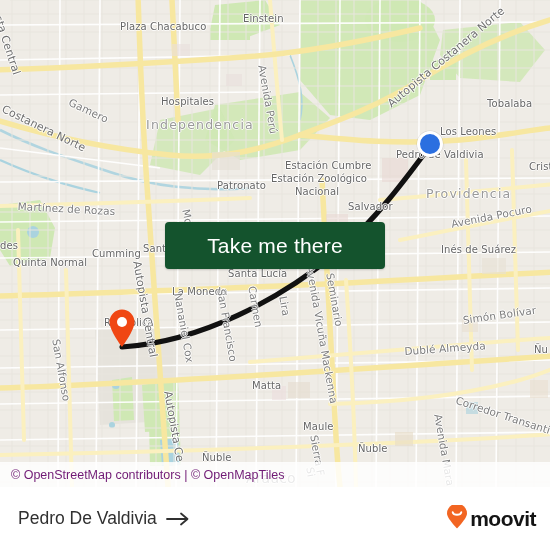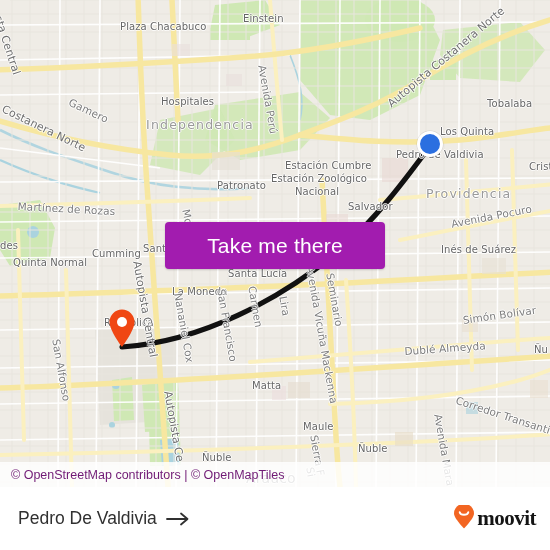--- a/index.html
+++ b/index.html
@@ -51,21 +51,21 @@
   .lbl.hwy   { color:#6f6f6f; font-size:11px; }
   .lbl.small { font-size:14px; color:#8a8a8a; }
 
   
   .cta {
     position: absolute;
     left: 165px;
     top: 222px;
     width: 220px;
     height: 47px;
-    background: #a21caf;
+    background: #14532d;
     border: none;
     border-radius: 4px;
     color: #ffffff;
     font-family: "Liberation Sans", sans-serif;
     font-size: 21px;
     letter-spacing: .2px;
     cursor: pointer;
     padding: 0;
     box-shadow: 0 1px 2px rgba(0,0,0,.18);
   }
@@ -128,21 +128,21 @@
   }
   .arrow-ico { display:inline-block; line-height:0; }
   .spacer { flex: 1 1 auto; }
 
   .moovit {
     display: flex;
     align-items: center;
     gap: 2px;
   }
   .moovit-word {
-    font-family: Liberation Serif, serif;
+    font-family: Liberation Sans, sans-serif;
     font-size: 21px;
     font-weight: bold;
     color: #141414;
     letter-spacing: -.5px;
   }
 </style>
 </head>
 <body>
 
 <div class="page">
@@ -343,21 +343,21 @@
         <div class="lbl hwy" style="left: 4px; top: 14px; transform: rotate(72deg); transform-origin: left top;">sta Central</div>
         <div class="lbl place" style="left: 120px; top: 21px;">Plaza Chacabuco</div>
         <div class="lbl place" style="left: 243px; top: 13px;">Einstein</div>
         <div class="lbl hwy" style="left: -4px; top: 98px; transform: rotate(26deg); transform-origin: left top;">a Costanera Norte</div>
         <div class="lbl street" style="left: 72px; top: 96px; transform: rotate(25deg); transform-origin: left top;">Gamero</div>
         <div class="lbl place" style="left: 161px; top: 96px;">Hospitales</div>
         <div class="lbl big" style="left: 146px; top: 117px;">Independencia</div>
         <div class="lbl street" style="left: 268px; top: 64px; transform: rotate(80deg); transform-origin: left top;">Avenida Perú</div>
         <div class="lbl hwy" style="left: 385px; top: 100px; transform: rotate(-40deg); transform-origin: left top;">Autopista Costanera Norte</div>
         <div class="lbl place" style="left: 487px; top: 98px;">Tobalaba</div>
-        <div class="lbl place" style="left: 440px; top: 126px;">Los Quinta</div>
+        <div class="lbl place" style="left: 440px; top: 126px;">Los Leones</div>
         <div class="lbl place" style="left: 396px; top: 149px;">Pedro de Valdivia</div>
         <div class="lbl place" style="left: 529px; top: 161px;">Crist</div>
         <div class="lbl big" style="left: 426px; top: 186px;">Providencia</div>
         <div class="lbl place" style="left: 285px; top: 160px;">Estación Cumbre</div>
         <div class="lbl place" style="left: 271px; top: 173px;">Estación Zoológico</div>
         <div class="lbl place" style="left: 295px; top: 186px;">Nacional</div>
         <div class="lbl place" style="left: 217px; top: 180px;">Patronato</div>
         <div class="lbl place" style="left: 340px; top: 201px; margin-left: 8px;">Salvador</div>
         <div class="lbl street" style="left: 18px; top: 200px; transform: rotate(3deg); transform-origin: left top;">Martínez de Rozas</div>
         <div class="lbl street" style="left: 450px; top: 218px; transform: rotate(-11deg); transform-origin: left top;">Avenida Pocuro</div>

